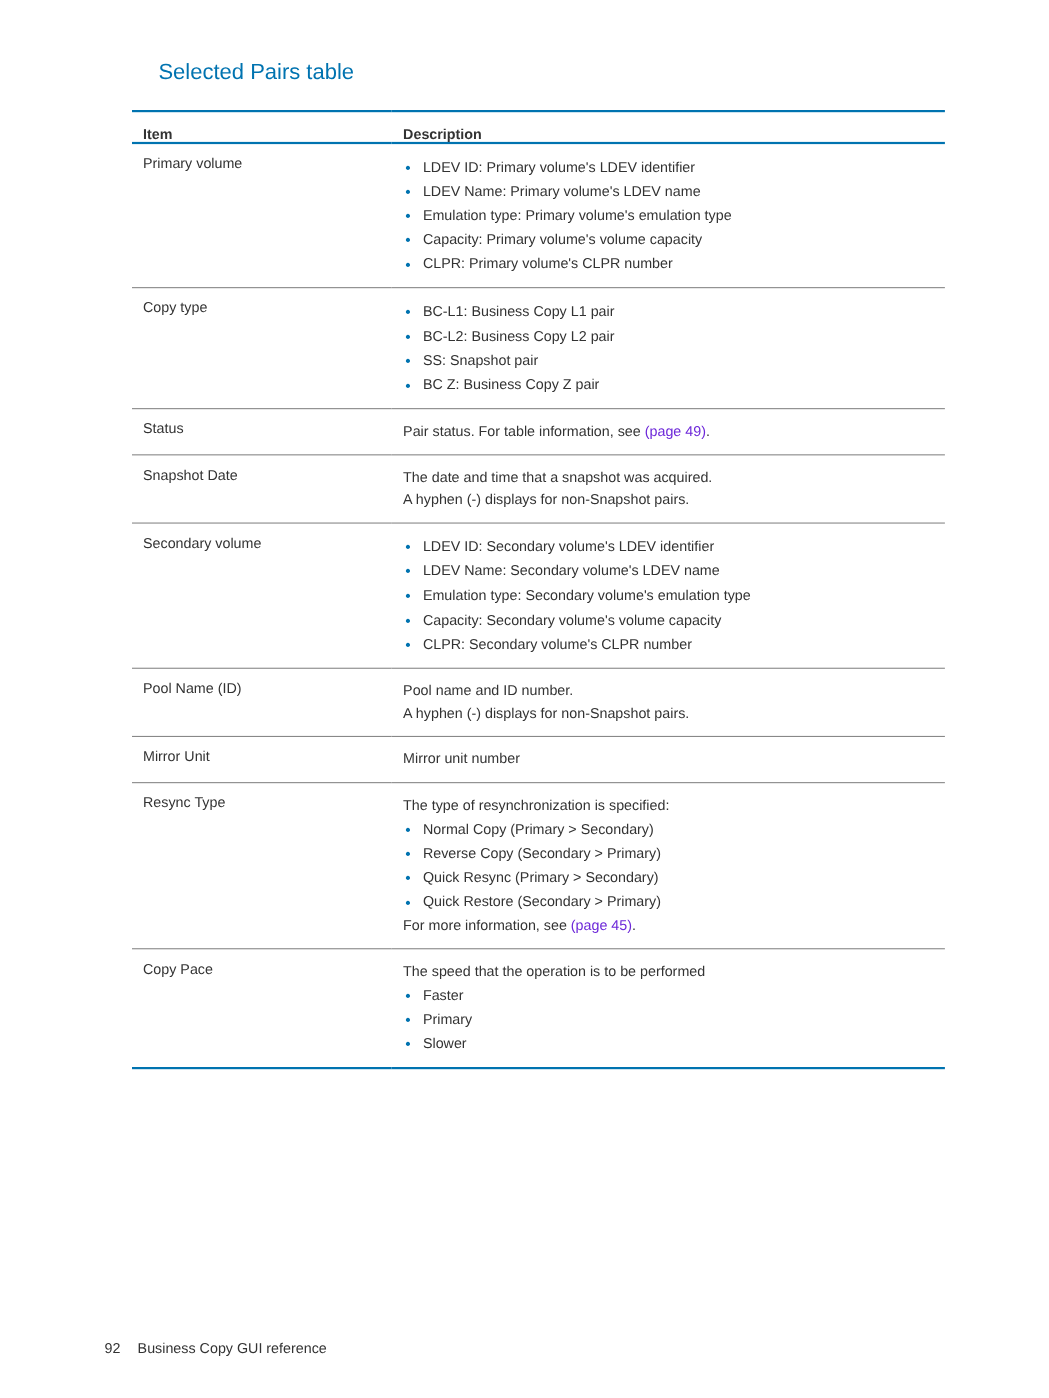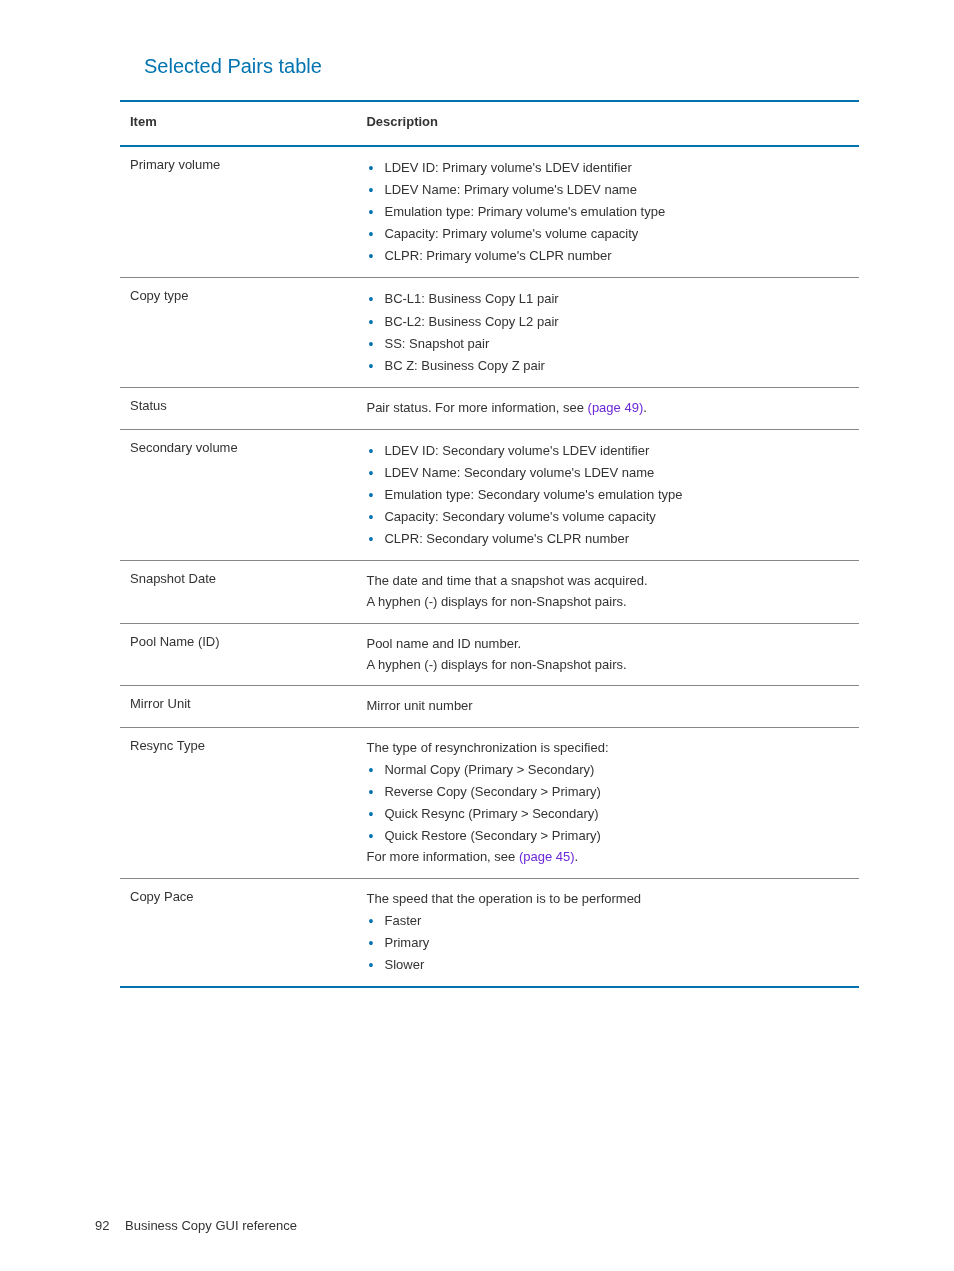--- a/index.html
+++ b/index.html
@@ -33,21 +33,21 @@
       vertical-align: top;
       padding: 10px 10px 10px 10px;
       border-bottom: 1px solid #888;
       font-size: 13px;
       color: #333;
     }
     th {
       font-weight: bold;
       border-bottom: 2px solid #0073b0;
       padding-top: 12px;
-      padding-bottom: 16px;
+      padding-bottom: 0;
       margin-top: 25px;
     }
     .col-item {
       width: 32%;
     }
     .col-desc {
       width: 68%;
     }
     tr:last-child td {
       border-bottom: none;
@@ -122,45 +122,45 @@
             <li>BC-L1: Business Copy L1 pair</li>
             <li>BC-L2: Business Copy L2 pair</li>
             <li>SS: Snapshot pair</li>
             <li>BC Z: Business Copy Z pair</li>
           </ul>
         </td>
       </tr>
       <tr>
         <td class="col-item">Status</td>
         <td class="col-desc">
-          <div class="desc-text"><span>Pair status. For more information, see </span><span class="link">(page 49)</span><span>.</span></div>
+          <div class="desc-text"><span>Pair status. For table information, see </span><span class="link">(page 49)</span><span>.</span></div>
+        </td>
+      </tr>
+      <tr>
+        <td class="col-item">Snapshot Date</td>
+        <td class="col-desc">
+          <div class="desc-text">
+            <span class="line">The date and time that a snapshot was acquired.</span>
+            <span class="line">A hyphen (-) displays for non-Snapshot pairs.</span>
+          </div>
         </td>
       </tr>
       <tr>
         <td class="col-item">Secondary volume</td>
         <td class="col-desc">
           <ul>
             <li>LDEV ID: Secondary volume's LDEV identifier</li>
             <li>LDEV Name: Secondary volume's LDEV name</li>
             <li>Emulation type: Secondary volume's emulation type</li>
             <li>Capacity: Secondary volume's volume capacity</li>
             <li>CLPR: Secondary volume's CLPR number</li>
           </ul>
         </td>
       </tr>
       <tr>
-        <td class="col-item">Snapshot Date</td>
-        <td class="col-desc">
-          <div class="desc-text">
-            <span class="line">The date and time that a snapshot was acquired.</span>
-            <span class="line">A hyphen (-) displays for non-Snapshot pairs.</span>
-          </div>
-        </td>
-      </tr>
-      <tr>
         <td class="col-item">Pool Name (ID)</td>
         <td class="col-desc">
           <div class="desc-text">
             <span class="line">Pool name and ID number.</span>
             <span class="line">A hyphen (-) displays for non-Snapshot pairs.</span>
           </div>
         </td>
       </tr>
       <tr>
         <td class="col-item">Mirror Unit</td>

